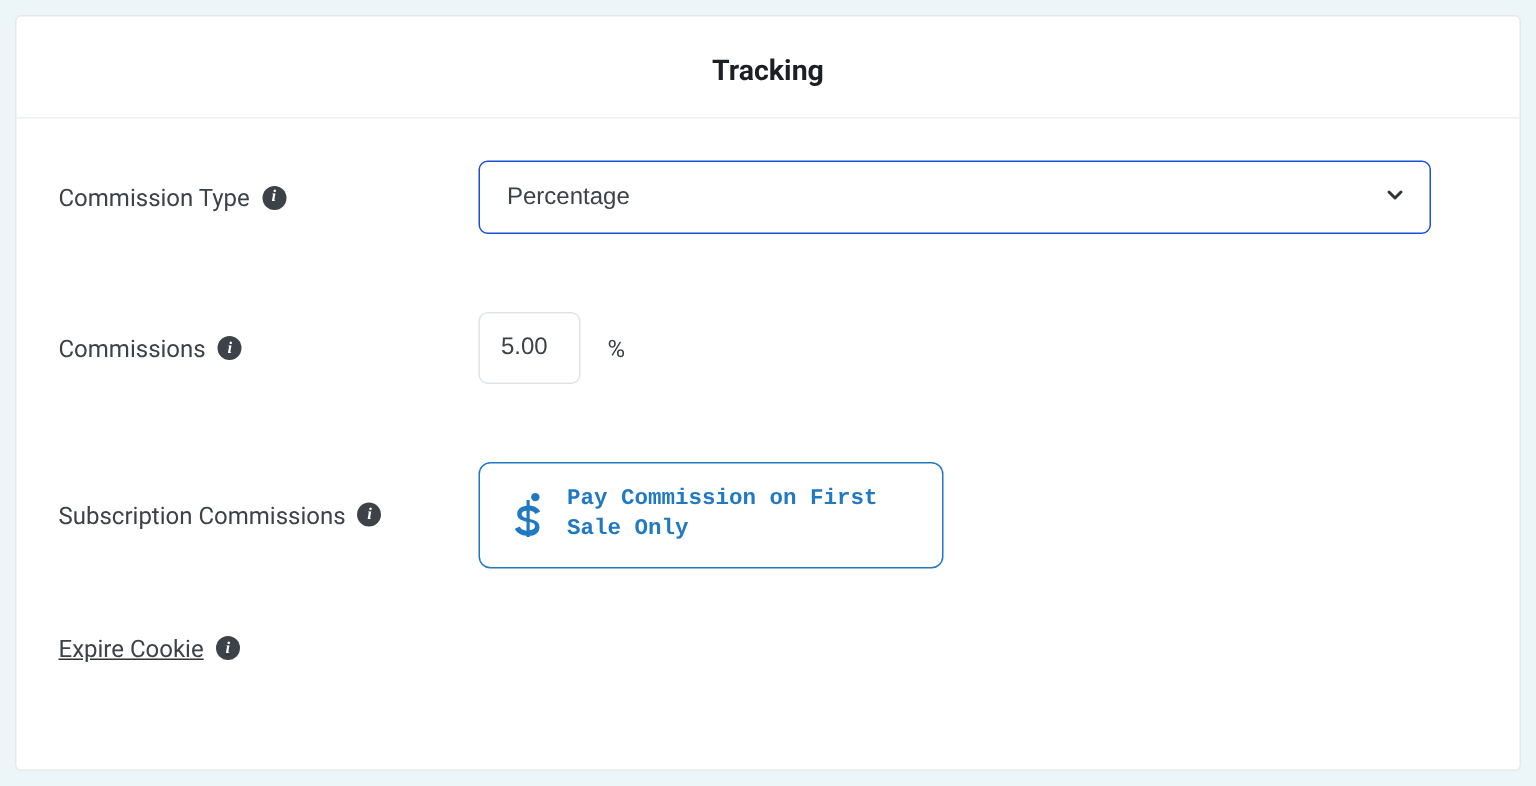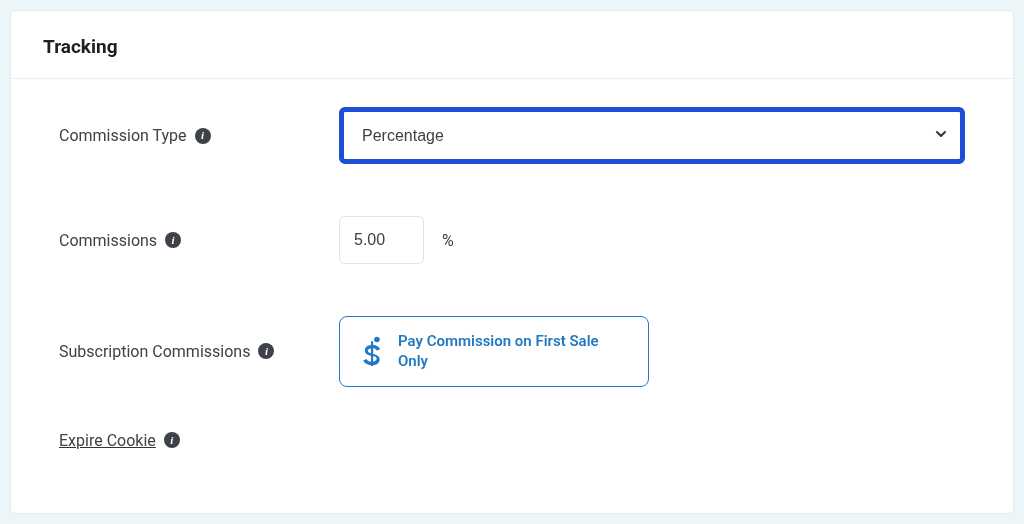--- a/index.html
+++ b/index.html
@@ -15,28 +15,29 @@
     }
     .panel {
       background: #fff;
       border: 1px solid #e5e8eb;
       border-radius: 4px;
       min-height: 504px;
     }
     .panel-header {
       padding: 24px 32px 20px;
       border-bottom: 1px solid #eceff1;
+      text-align: center;
     }
     .panel-title {
       font-size: 19px;
       font-weight: 700;
       color: #1c1f23;
     }
     .panel-body {
-      padding: 28px 48px 24px;
+      padding: 28px 28px 24px;
     }
     .form-row {
       display: flex;
       align-items: center;
       margin-bottom: 52px;
     }
     .form-row:last-child {
       margin-bottom: 0;
       text-decoration: underline;
     }
@@ -78,54 +79,55 @@
     .select-wrap {
       position: relative;
       flex: 1;
       max-width: 635px;
     }
     .select-wrap select {
       width: 100%;
       appearance: none;
       -webkit-appearance: none;
       background: #fff;
-      border: 5px solid #1d4ed8;
+      border: 1px solid #1d4ed8;
       border-radius: 6px;
       padding: 15px 40px 15px 18px;
       font-size: 16px;
       color: #3c4248;
       cursor: pointer;
     }
     .select-chevron {
       position: absolute;
       right: 16px;
       top: 50%;
       transform: translateY(-50%);
       pointer-events: none;
       color: #2f3438;
     }
     .num-input {
-      width: 85px;
+      width: 68px;
       background: #fff;
       border: 1px solid #dfe3e7;
       border-radius: 6px;
       padding: 14px 14px;
       font-size: 16px;
       color: #3c4248;
       text-align: left;
     }
     .unit {
       font-size: 16px;
       color: #3c4248;
       margin-left: 6px;
     }
     .option-group {
       display: flex;
       gap: 14px;
       flex: 1;
+      font-family: Liberation Mono, monospace;
     }
     .option-card {
       flex: 1;
       max-width: 310px;
       border: 1px solid #dfe3e7;
       border-radius: 8px;
       background: #fafbfc;
       padding: 14px 18px;
       display: flex;
       align-items: center;

